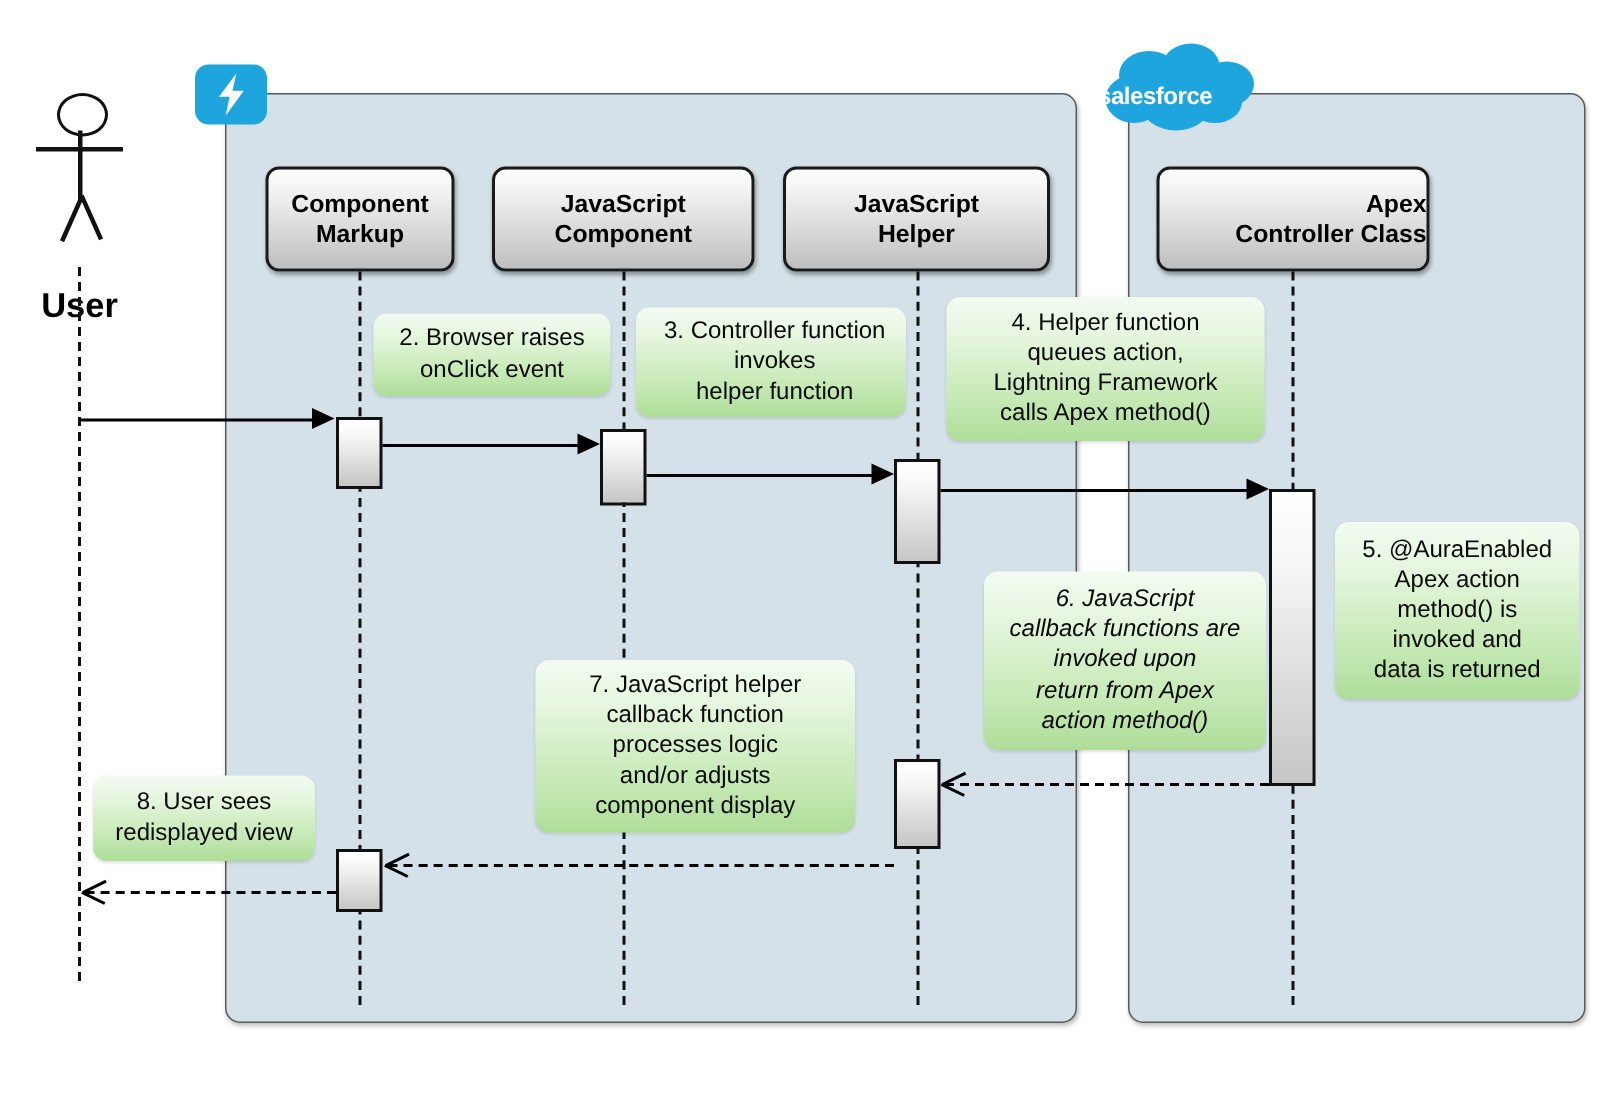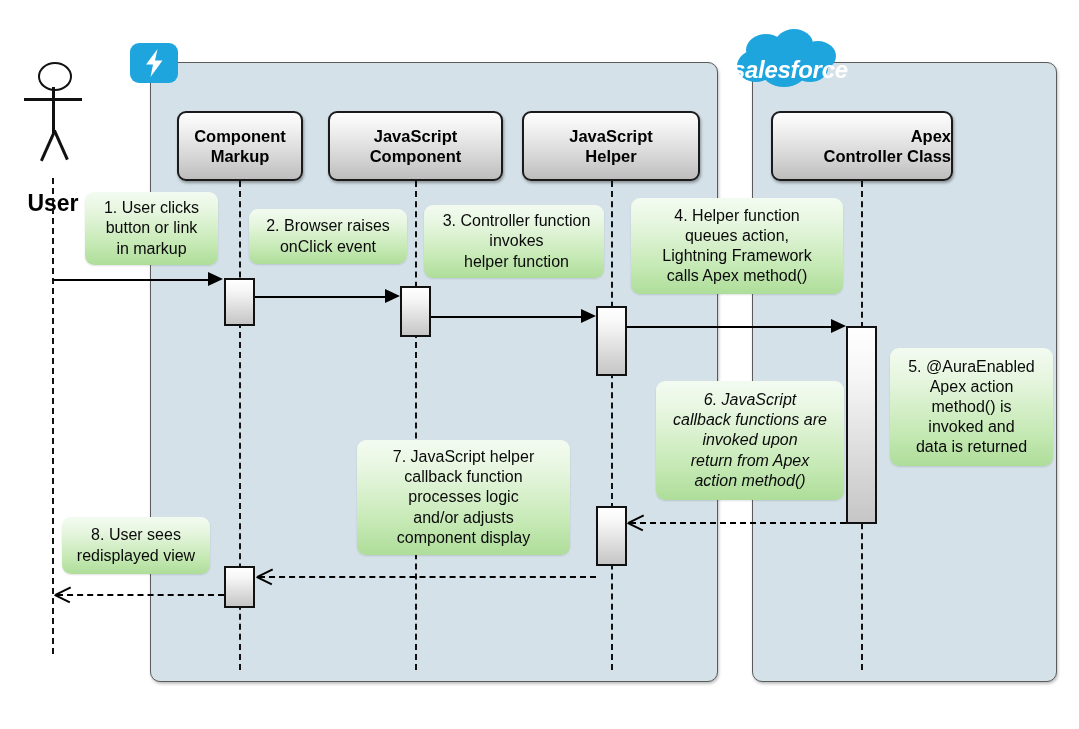--- a/index.html
+++ b/index.html
@@ -154,23 +154,22 @@
   #salesforce-cloud {
     position: absolute;
     z-index: 12;
   }
   #salesforce-cloud .sf-text {
     position: absolute;
     left: 0; right: 0;
     top: 28px;
     text-align: left;
     color: #fff;
-    font-style: italic;
     font-weight: bold;
-    font-size: 24px;
+    font-size: 16px;
     letter-spacing: -0.3px;
     font-family: "Liberation Sans", sans-serif;
   }
 </style>
 </head>
 <body>
 
 <div id="canvas">
 
   <div class="panel" id="panel-client" style="left:150px; top:62px; width:568px; height:620px;"></div>
@@ -264,25 +263,20 @@
     <i style="transform: rotate(26deg);"></i>
     <i style="transform: rotate(-26deg);"></i>
   </div>
 
   <div class="msg dashed" style="left:57px; top:594px; width:167px;"></div>
   <div class="openhead" style="left:55px; top:594px;">
     <i style="transform: rotate(26deg);"></i>
     <i style="transform: rotate(-26deg);"></i>
   </div>
 
-  <div class="note" style="left:85px; top:192px; width:133px; height:73px;">
-    <span>1. User clicks
-button or link
-in markup</span>
-  </div>
 
   <div class="note" style="left:249px; top:209px; width:158px; height:55px;">
     <span>2. Browser raises
 onClick event</span>
   </div>
 
   <div class="note" style="left:424px; top:205px; width:180px; height:73px;padding-left:12px;">
     <span>3. Controller function
 invokes
 helper function</span>

